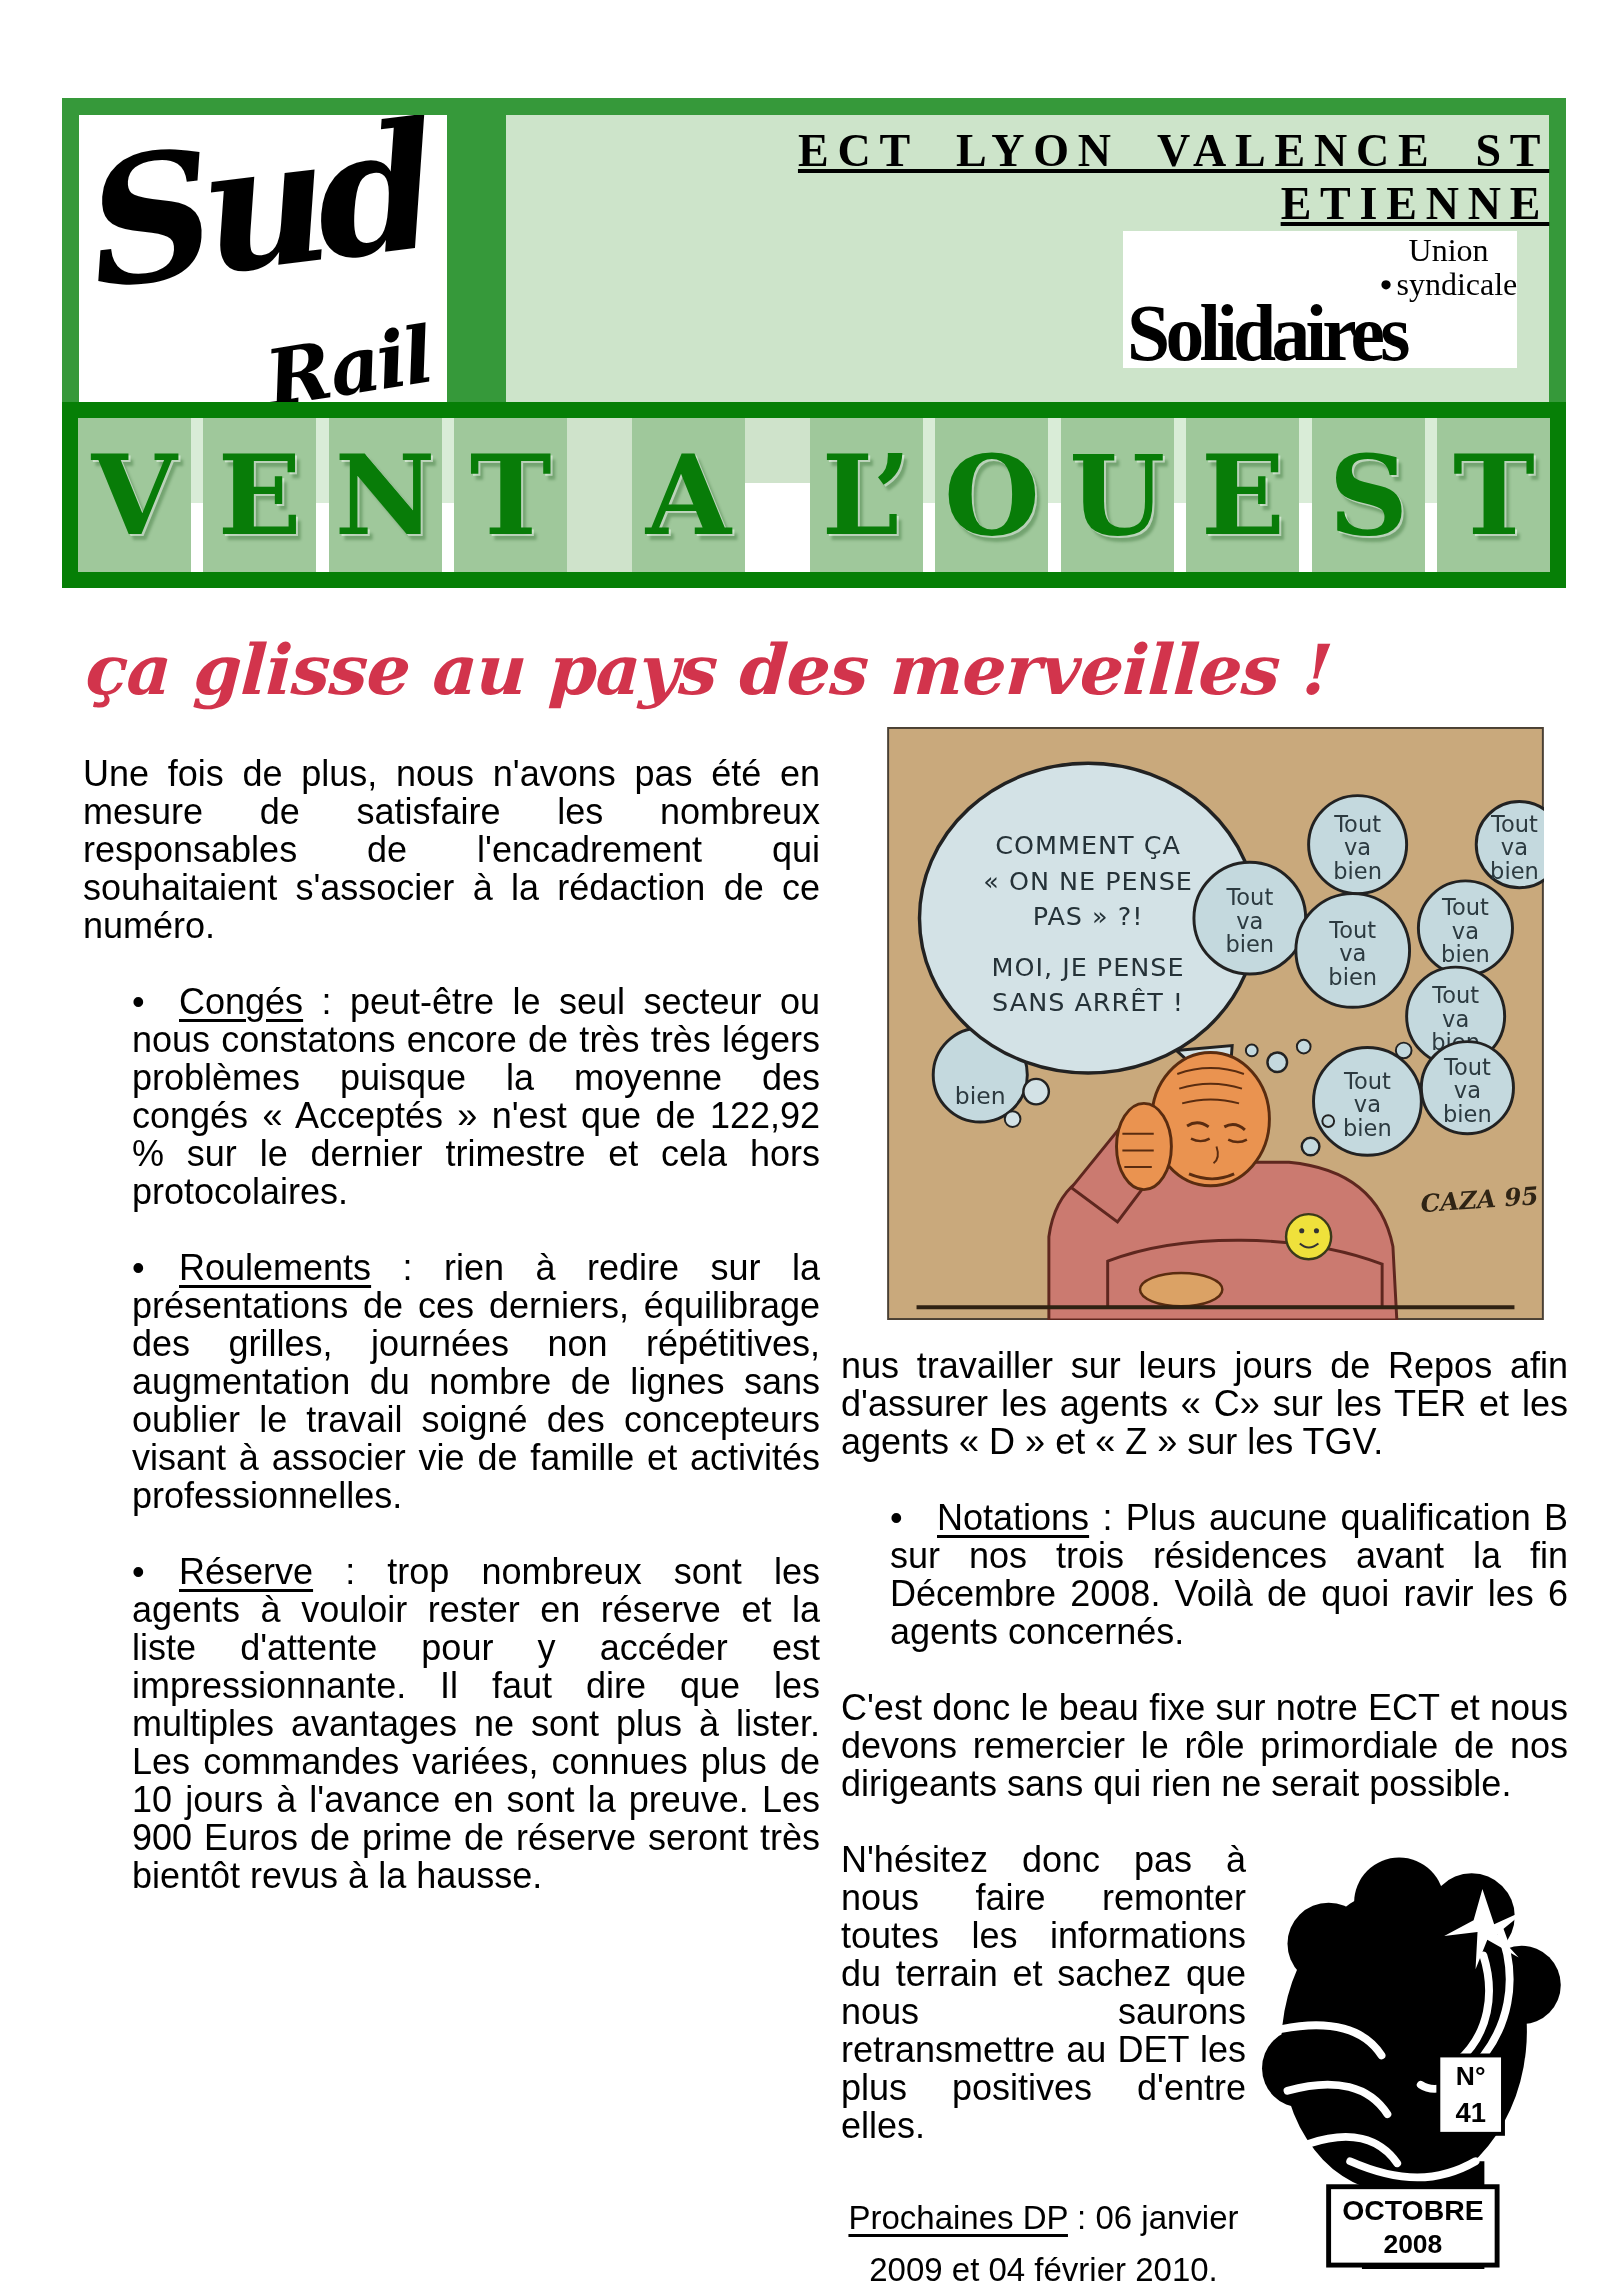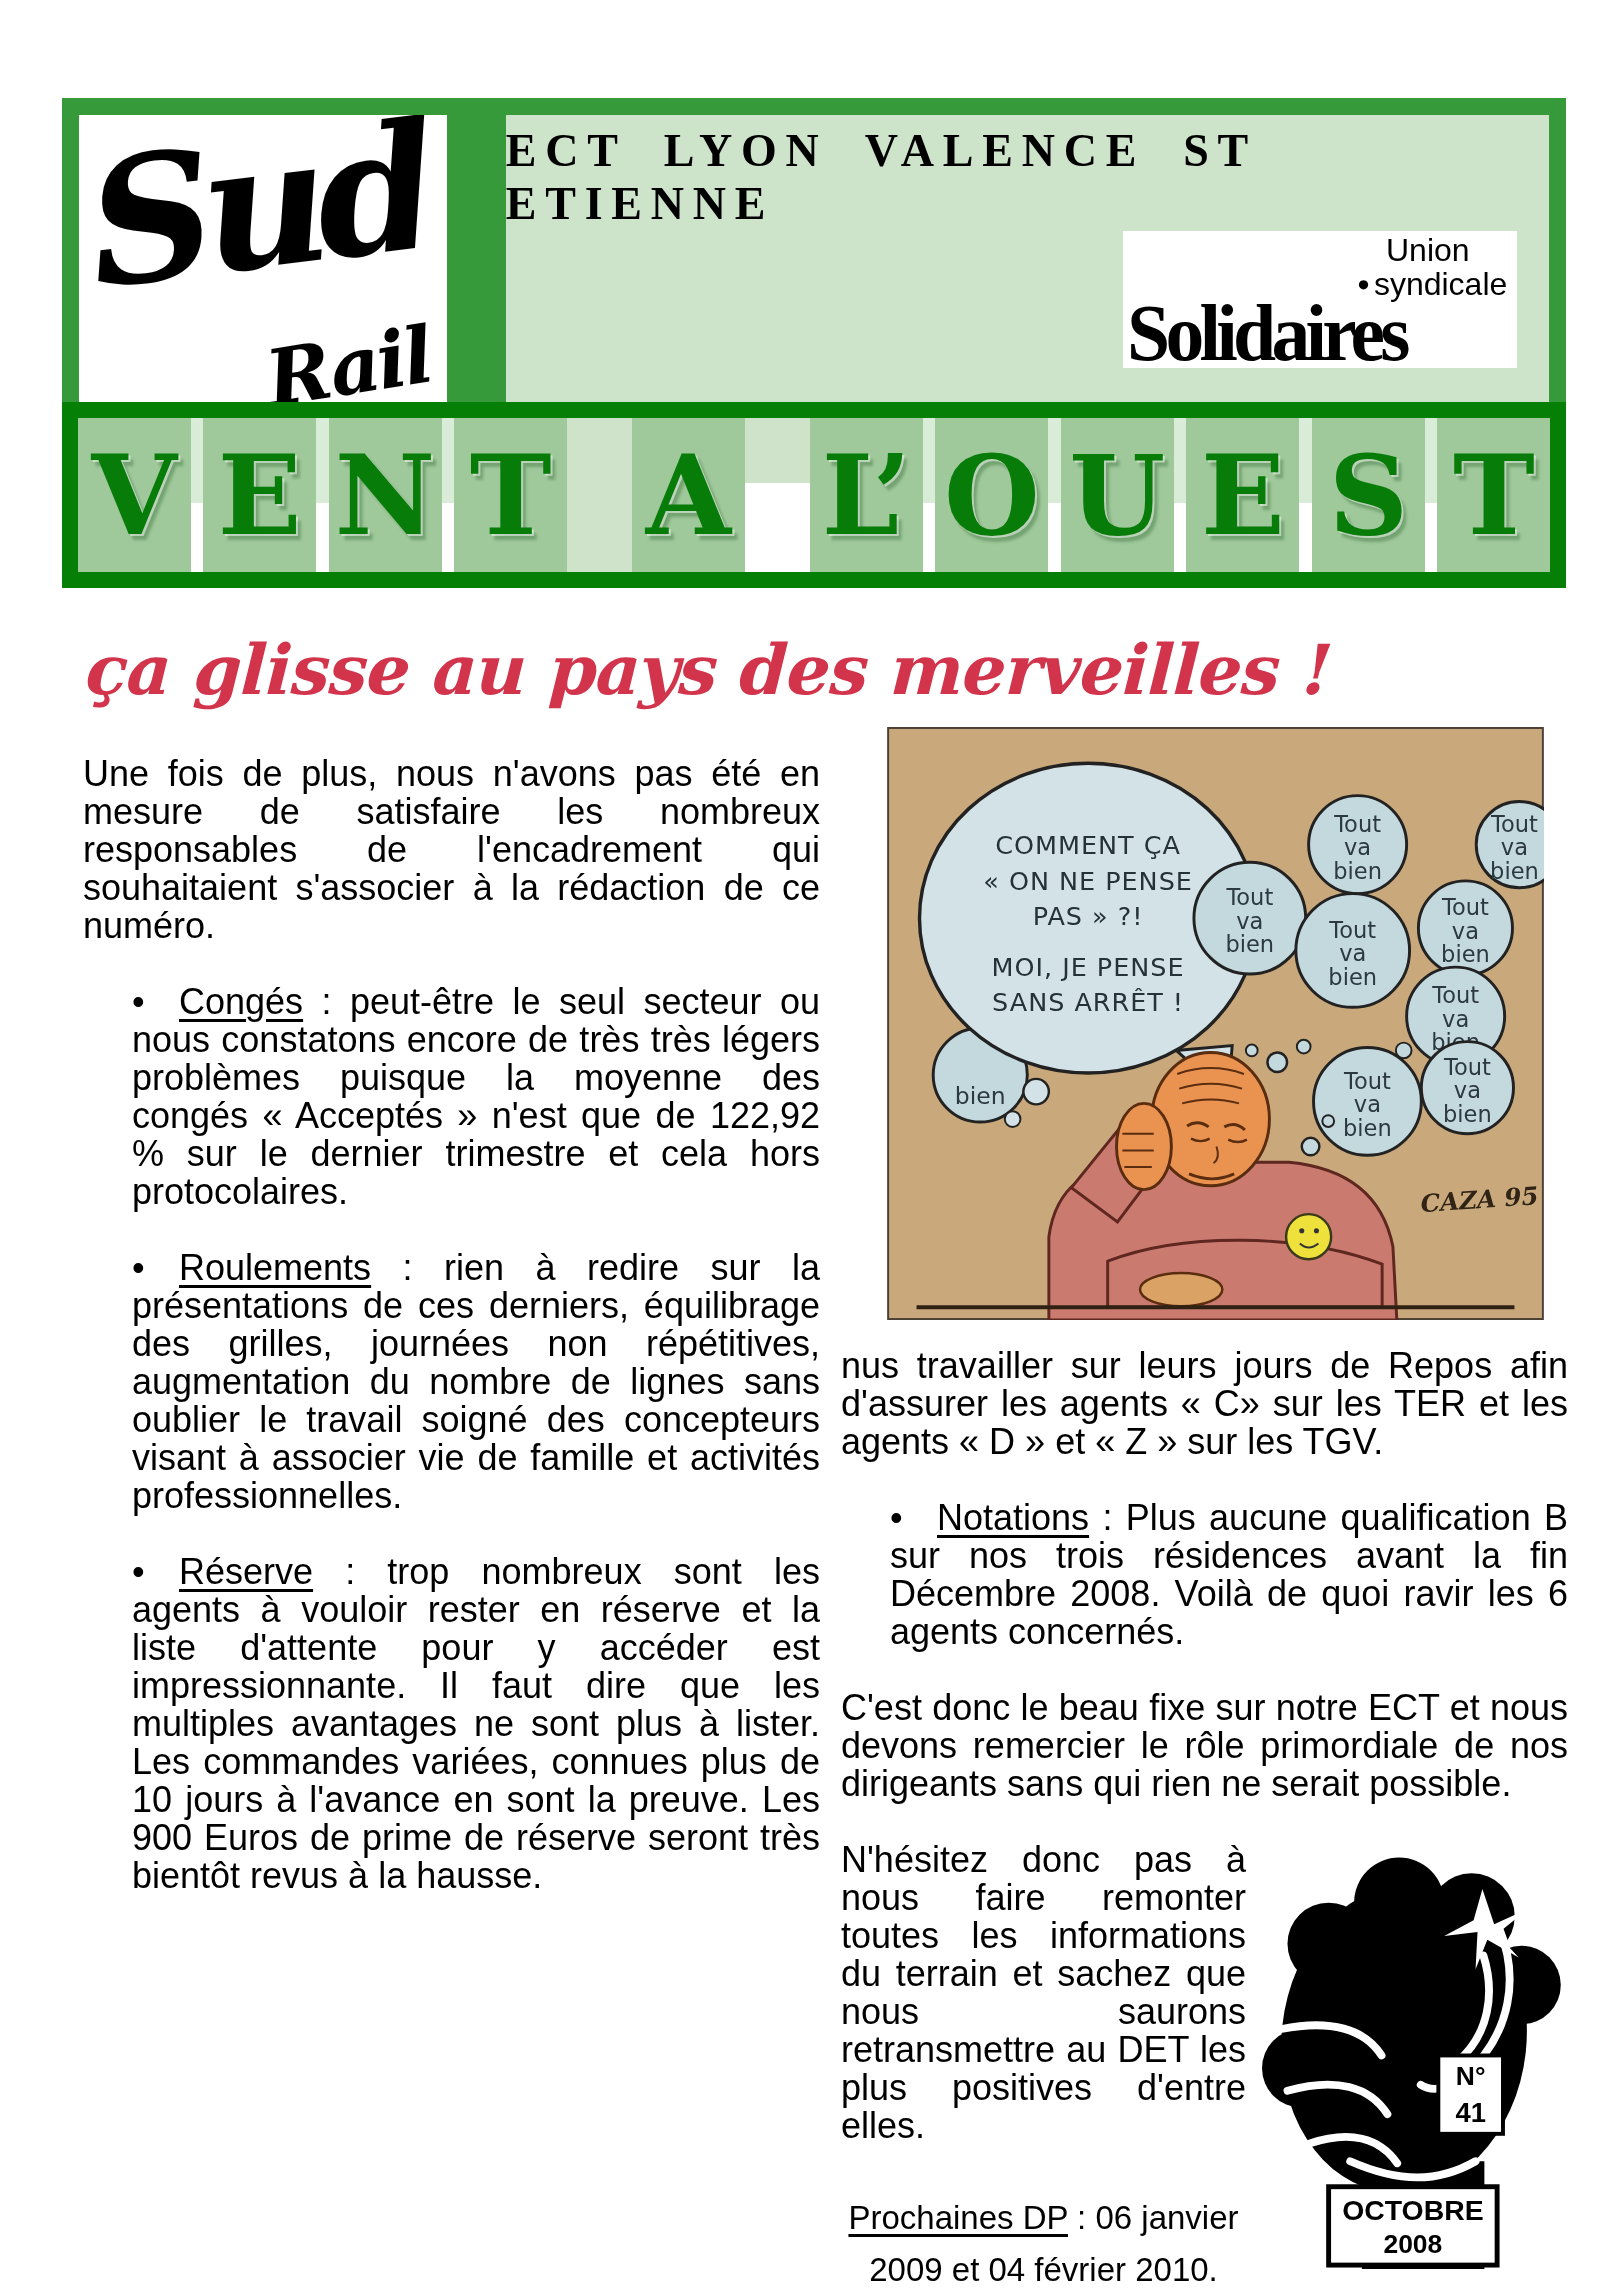--- a/index.html
+++ b/index.html
@@ -10,24 +10,24 @@
   .header-frame{position:absolute;left:62px;top:98px;width:1504px;height:304px;
                 background:#36993a;box-sizing:border-box;padding:16.7px 16.7px 0 16.7px;display:flex;}
   .sud-box{width:368px;background:#fff;position:relative;overflow:hidden;}
   .sud-word{position:absolute;top:3.9px;left:9.8px;font-family:"DejaVu Serif",serif;
             font-style:italic;font-weight:bold;font-size:174px;line-height:1;
             letter-spacing:-11.8px;transform:rotate(-7deg);}
   .rail-word{position:absolute;bottom:-3.9px;right:15.7px;font-family:"DejaVu Serif",serif;
              font-style:italic;font-weight:bold;font-size:78px;line-height:1;
              letter-spacing:-2.9px;transform:rotate(-9deg);}
   .header-right{flex:1;margin-left:59px;background:#cde4ca;position:relative;}
-  .ect-title{margin-top:9.8px;text-align:left;font-family:"Liberation Serif",serif;
-             font-weight:bold;font-size:46px;letter-spacing:8.8px;word-spacing:17.6px;}
+  .ect-title{margin-top:9.8px;text-align:right;font-family:"Liberation Serif",serif;
+             font-weight:bold;font-size:46px;letter-spacing:8.8px;word-spacing:17.6px;text-decoration:underline;}
   .solidaires-box{position:absolute;top:116px;right:32px;width:394px;height:137px;background:#fff;overflow:hidden;}
-  .union{position:absolute;top:2px;right:10px;font-family:Liberation Sans, sans-serif;
+  .union{position:absolute;top:2px;right:0;font-family:Liberation Serif, serif;
          font-size:32px;line-height:34px;text-align:left;}
   .union .u1{display:inline-block;margin-left:29px;}
   .union .dot{font-size:21.6px;vertical-align:3.9px;margin-right:3.9px;}
   .soli-name{position:absolute;left:3.9px;bottom:-11.8px;font-family:"Liberation Serif",serif;
              font-weight:bold;font-size:80px;letter-spacing:-4.9px;transform:scaleX(.97);transform-origin:left bottom;}
 
   
   .banner{position:absolute;left:62px;top:402px;width:1504px;height:186px;background:#067f06;
           box-sizing:border-box;padding:15.7px;}
   .banner-row{display:flex;height:100%;}

